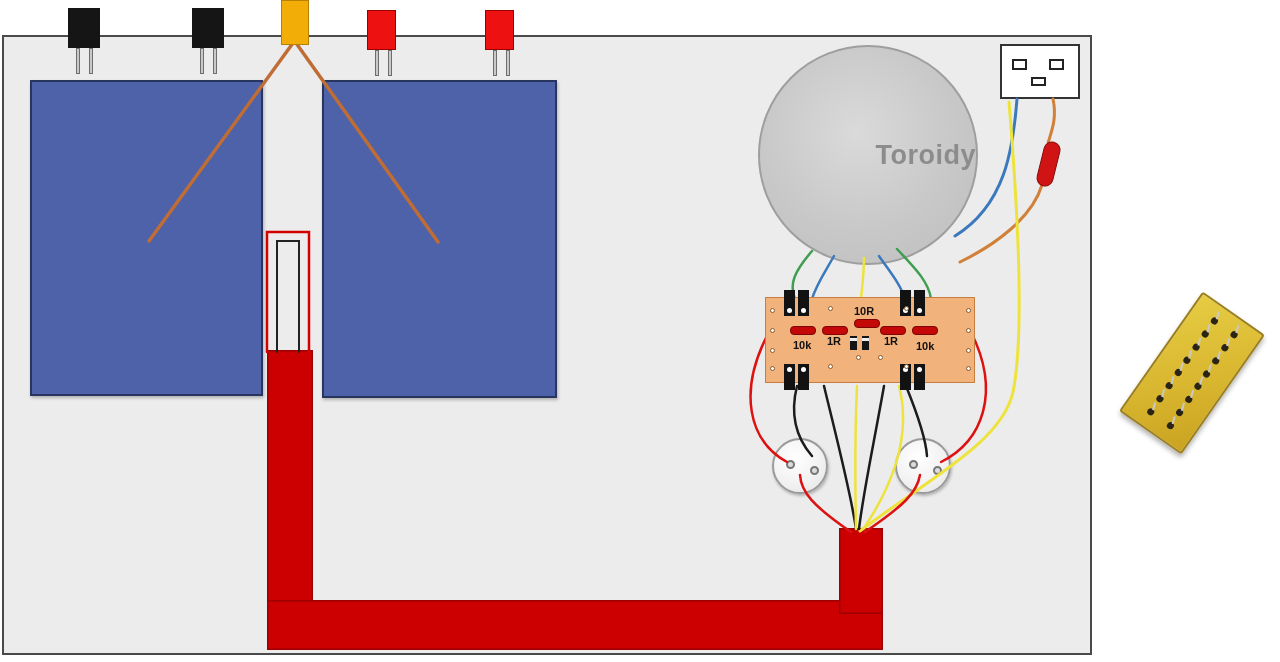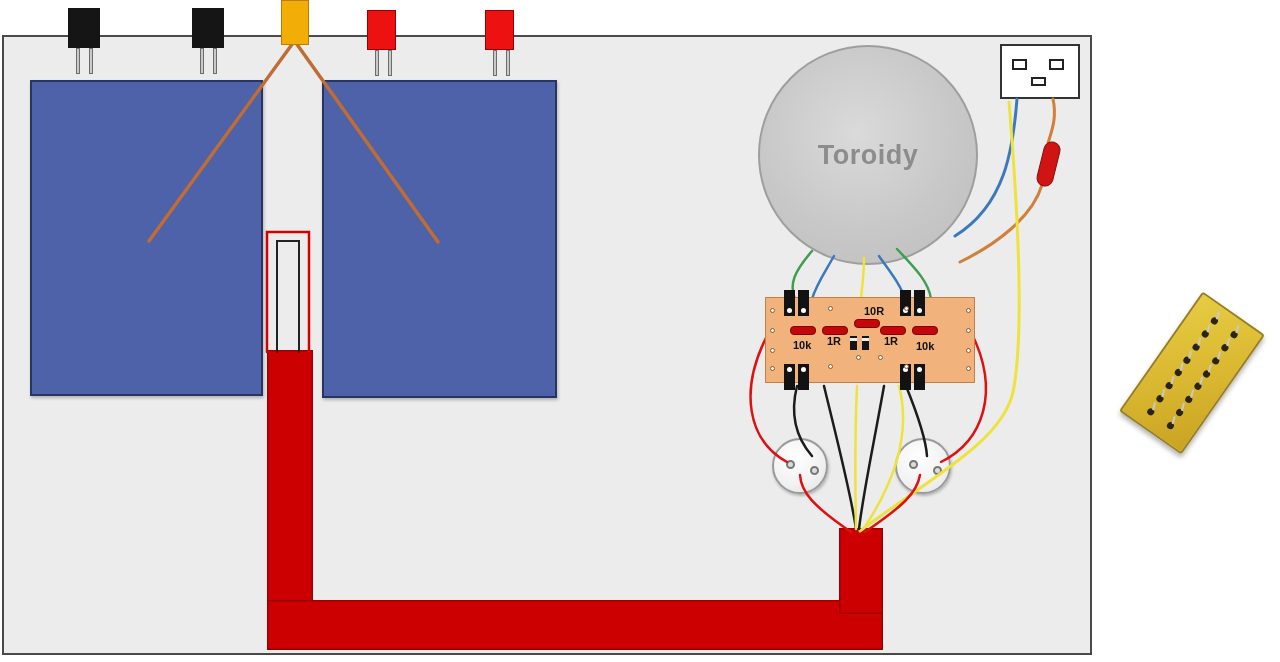--- a/index.html
+++ b/index.html
@@ -19,21 +19,21 @@
   
   .bus { position: absolute; background: #cc0000; z-index: 4; box-shadow: inset 0 0 0 1.5px #9c0000; }
   .bus-vertical { left: 267px; top: 350px; width: 46px;  height: 300px; }
   .bus-bottom   { left: 267px; top: 600px; width: 616px; height: 50px; }
   .bus-riser    { left: 839px; top: 528px; width: 44px;  height: 86px; }
 
   
   .toroid { position: absolute; left: 758px; top: 45px; width: 220px; height: 220px;
             border-radius: 50%; border: 2px solid #9e9e9e; z-index: 4;
             background: radial-gradient(circle at 45% 40%, #dadada 0%, #c8c8c8 55%, #bdbdbd 100%);
-            display: flex; align-items: center; justify-content: center; }
+            display: flex; align-items: center; justify-content: flex-end; }
   .toroid-label { font-size: 27px; font-weight: bold; color: #8c8c8c; letter-spacing: .5px; }
 
   
   .iec { position: absolute; left: 1000px; top: 44px; width: 80px; height: 55px;
          background: #fff; border: 2px solid #333; z-index: 4; }
   .iec-pin { position: absolute; width: 15px; height: 11px; border: 2px solid #222; background: #fff; }
   .iec-pin-left  { left: 10px; top: 13px; }
   .iec-pin-right { left: 47px; top: 13px; }
   .iec-ground { position: absolute; left: 29px; top: 31px; width: 15px; height: 9px;
                 border: 2px solid #222; background: #fff; }
@@ -180,21 +180,21 @@
     <span class="chip chip-bot" style="left:148px; top:66px;"></span>
 
     <span class="res" style="left:24px;  top:28px;"></span>
     <span class="res" style="left:56px;  top:28px;"></span>
     <span class="res" style="left:88px;  top:21px;"></span>
     <span class="res" style="left:114px; top:28px;"></span>
     <span class="res" style="left:146px; top:28px;"></span>
 
     <span class="res-label" style="left:27px;  top:42px;">10k</span>
     <span class="res-label" style="left:61px;  top:38px;">1R</span>
-    <span class="res-label" style="left:98px;  top:8px;">10R</span>
+    <span class="res-label" style="left:88px;  top:8px;">10R</span>
     <span class="res-label" style="left:118px; top:38px;">1R</span>
     <span class="res-label" style="left:150px; top:43px;">10k</span>
 
     <span class="diode" style="left:84px; top:38px;"></span>
     <span class="diode" style="left:96px; top:38px;"></span>
 
     <span class="pad" style="left:4px;   top:10px;"></span>
     <span class="pad" style="left:4px;   top:30px;"></span>
     <span class="pad" style="left:4px;   top:50px;"></span>
     <span class="pad" style="left:4px;   top:68px;"></span>

